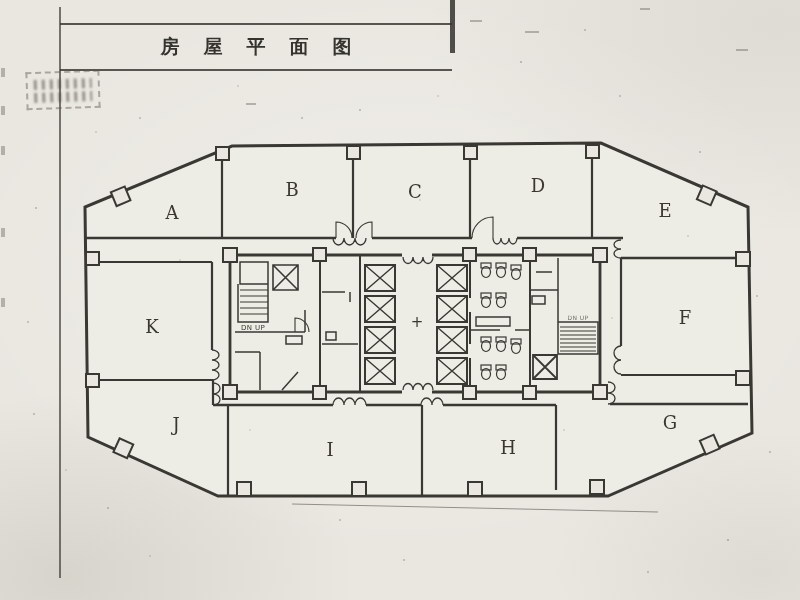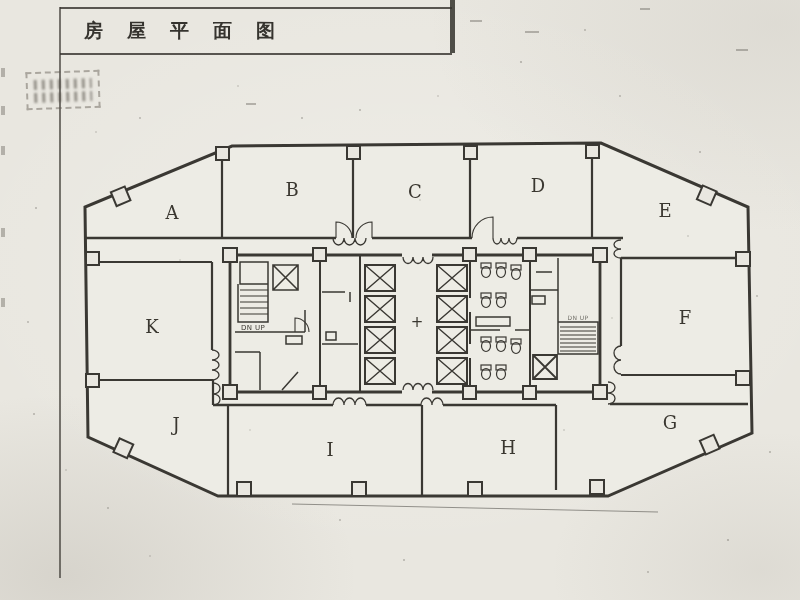--- a/index.html
+++ b/index.html
@@ -9,24 +9,24 @@
     background-image:
       radial-gradient(ellipse 420px 260px at 8% 96%, rgba(120,112,100,.16), transparent 70%),
       radial-gradient(ellipse 500px 300px at 97% 4%, rgba(125,118,106,.10), transparent 70%),
       radial-gradient(ellipse 600px 380px at 50% 45%, rgba(255,255,252,.25), transparent 75%),
       radial-gradient(ellipse 300px 200px at 95% 95%, rgba(120,112,100,.10), transparent 70%);
     font-family:"Liberation Sans",sans-serif;
   }
   .abs{position:absolute;}
   
   .title-box{
-    left:60px;top:7px;width:392px;height:44px;
+    left:60px;top:23px;width:392px;height:44px;
     border-top:2px solid rgba(56,53,48,.82);
     border-bottom:2px solid rgba(56,53,48,.82);
-    display:flex;align-items:center;
+    display:flex;align-items:center;justify-content:center;
   }
   .title-text{
     font-family:"DejaVu Serif","Liberation Serif",serif;
     font-size:19px;font-weight:600;color:#35332e;
     letter-spacing:24px;text-indent:24px;
     filter:blur(.2px);
   }
   .title-endbar{left:450px;top:0;width:5px;height:53px;background:rgba(52,50,45,.85);}
   .sheet-edge{left:59px;top:7px;width:2px;height:571px;background:rgba(62,59,53,.68);}
   

